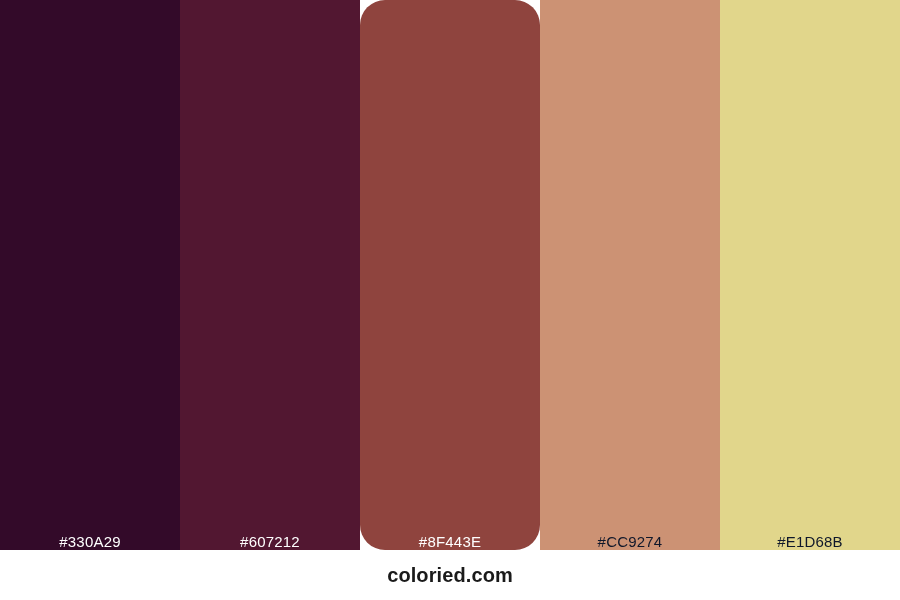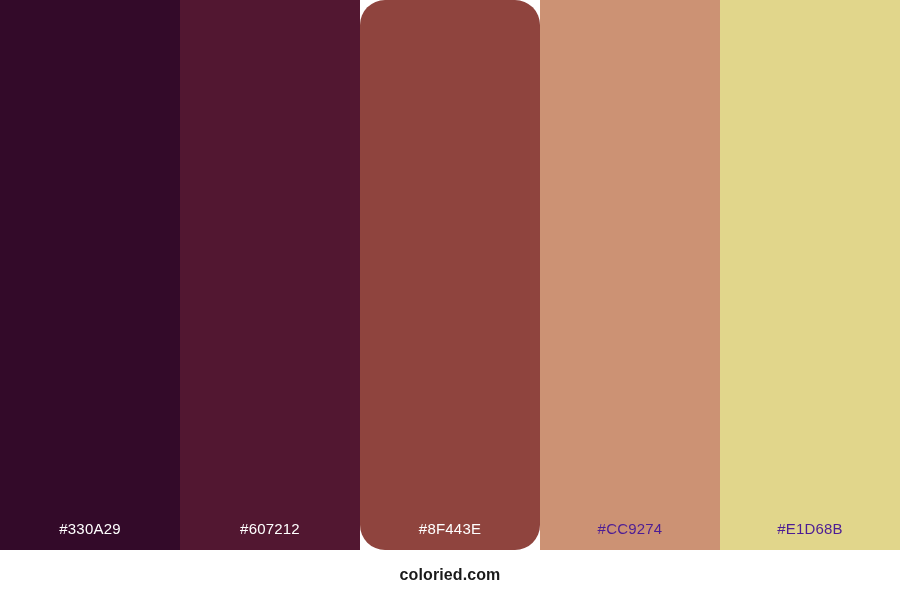--- a/index.html
+++ b/index.html
@@ -35,37 +35,37 @@
     justify-content: center;
   }
   .swatch-label {
     display: block;
     width: 100%;
     text-align: center;
     font-family: "Liberation Sans", sans-serif;
     font-size: 15px;
     line-height: 15px;
     letter-spacing: 0.2px;
-    padding-bottom: 14px;
+    padding-bottom: 1px;
     white-space: nowrap;
     user-select: none;
   }
   .label-light { color: #ffffff; }
-  .label-dark  { color: #4c1d95; }
+  .label-dark  { color: #0f172a; }
   .footer-bar {
     width: 900px;
     height: 50px;
     background: #ffffff;
     display: flex;
     align-items: center;
     justify-content: center;
   }
   .footer-text {
     font-family: "Liberation Sans", sans-serif;
-    font-size: 16px;
+    font-size: 20px;
     line-height: 16px;
     font-weight: bold;
     color: #1a1a1a;
     letter-spacing: 0.1px;
     white-space: nowrap;
     user-select: none;
   }
 </style>
 </head>
 <body>

